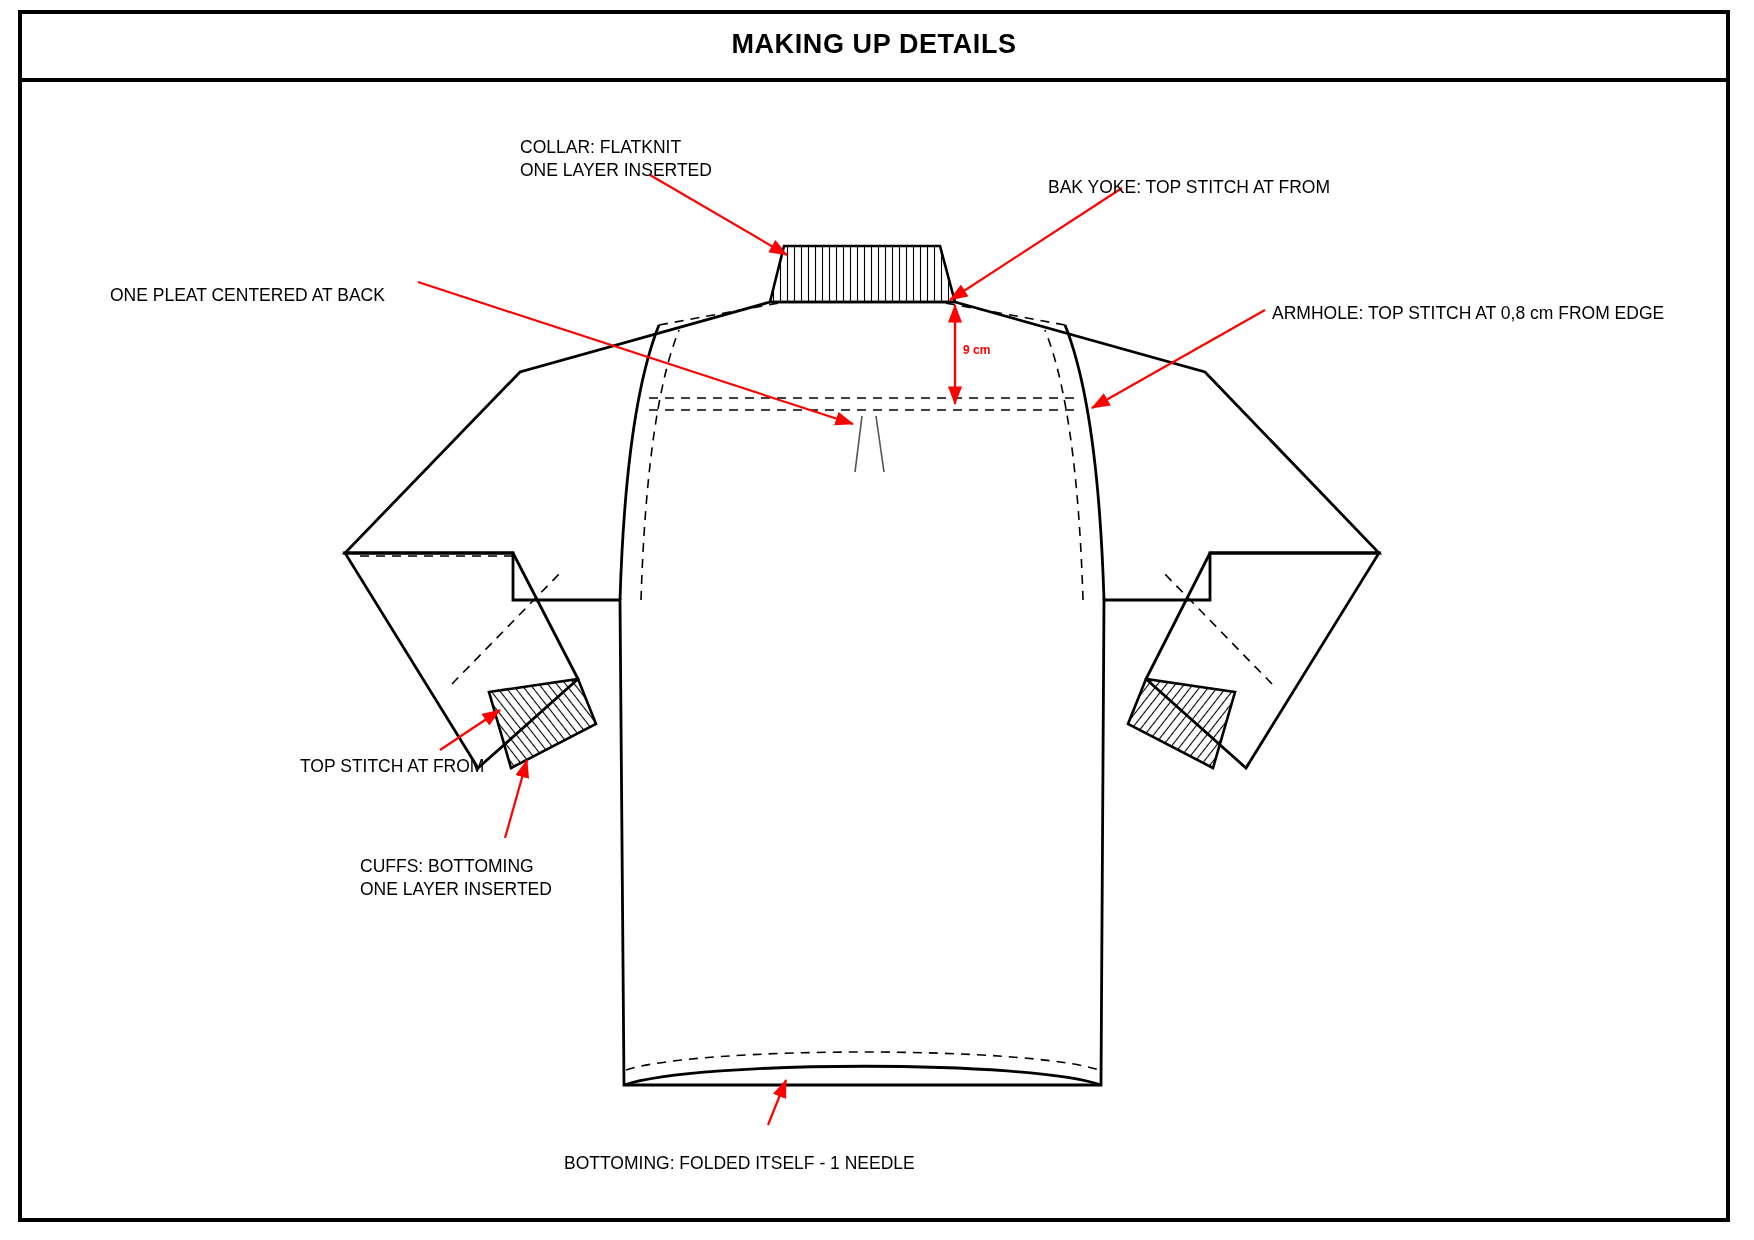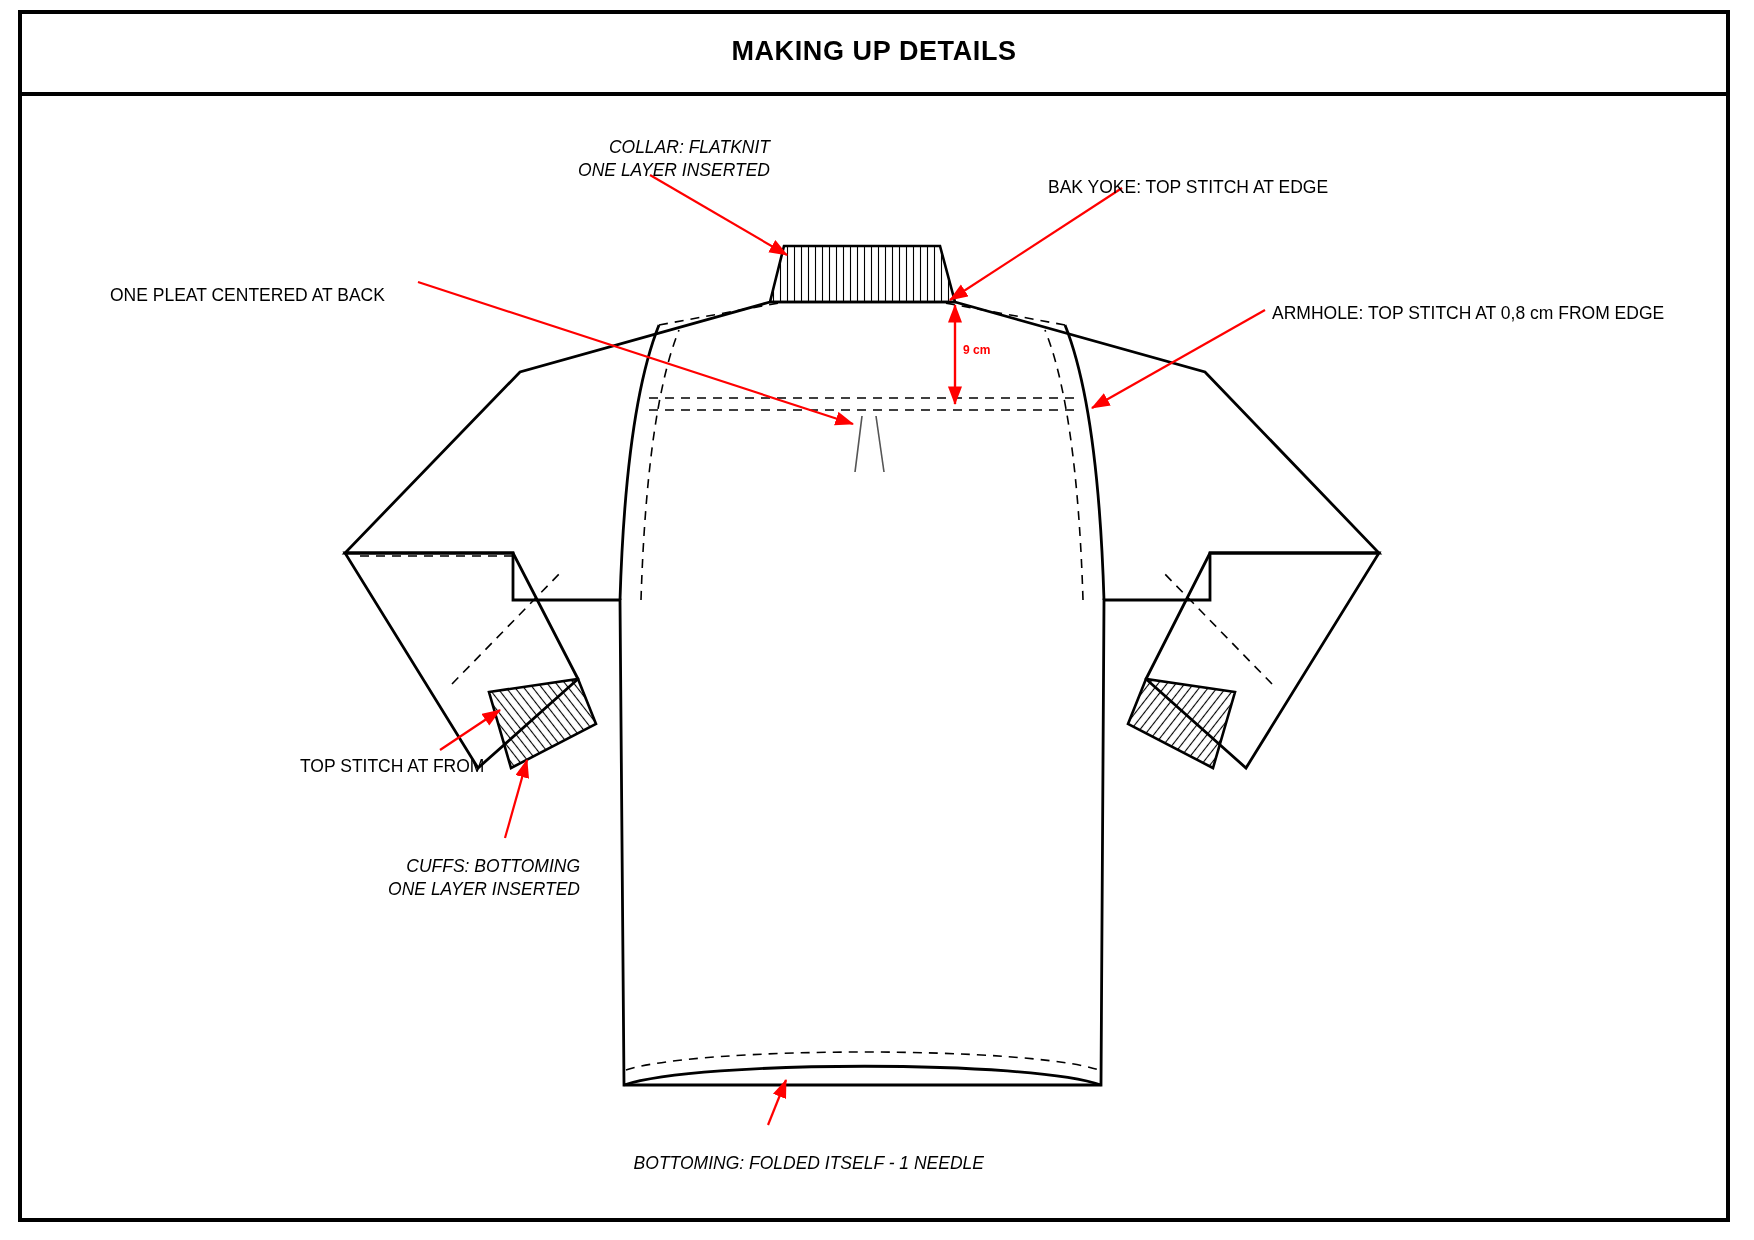--- a/index.html
+++ b/index.html
@@ -27,21 +27,21 @@
     width: 1712px;
     height: 1212px;
     border: 4px solid #000;
     box-sizing: border-box;
   }
   .title-bar {
     position: absolute;
     left: 18px;
     top: 10px;
     width: 1712px;
-    height: 86px;
+    height: 72px;
     border-bottom: 4px solid #000;
     box-sizing: border-box;
     display: flex;
     align-items: center;
     justify-content: center;
   }
   .title-text {
     font-size: 27px;
     font-weight: bold;
     letter-spacing: 0.6px;
@@ -54,21 +54,21 @@
     width: 1754px;
     height: 1240px;
   }
   .lbl {
     position: absolute;
     font-size: 17.5px;
     color: #000;
     white-space: nowrap;
     line-height: 23px;
   }
-  .lbl.center { text-align: right; font-style: italic; }
+  .lbl.center { text-align: left; }
   .dim {
     position: absolute;
     font-size: 12px;
     font-weight: bold;
     color: #ff0000;
     white-space: nowrap;
   }
 </style>
 </head>
 <body>
@@ -186,21 +186,21 @@
       <line x1="955" y1="404" x2="955" y2="305" marker-end="url(#arrowRed)"></line>
     </g>
 
   </svg>
 
   <div class="lbl center" style="left:520px; top:136px; width:250px;">
     <div>COLLAR: FLATKNIT</div>
     <div>ONE LAYER INSERTED</div>
   </div>
 
-  <div class="lbl" style="left:1048px; top:176px;">BAK YOKE: TOP STITCH AT EDGE</div>
+  <div class="lbl" style="left:1048px; top:176px;">BAK YOKE: TOP STITCH AT FROM</div>
 
   <div class="lbl" style="left:1272px; top:302px;">ARMHOLE: TOP STITCH AT 0,8 cm FROM EDGE</div>
 
   <div class="lbl" style="left:110px; top:284px;">ONE PLEAT CENTERED AT BACK</div>
 
   <div class="lbl" style="left:300px; top:755px;">TOP STITCH AT FROM</div>
 
   <div class="lbl center" style="left:360px; top:855px; width:220px;">
     <div>CUFFS: BOTTOMING</div>
     <div>ONE LAYER INSERTED</div>

